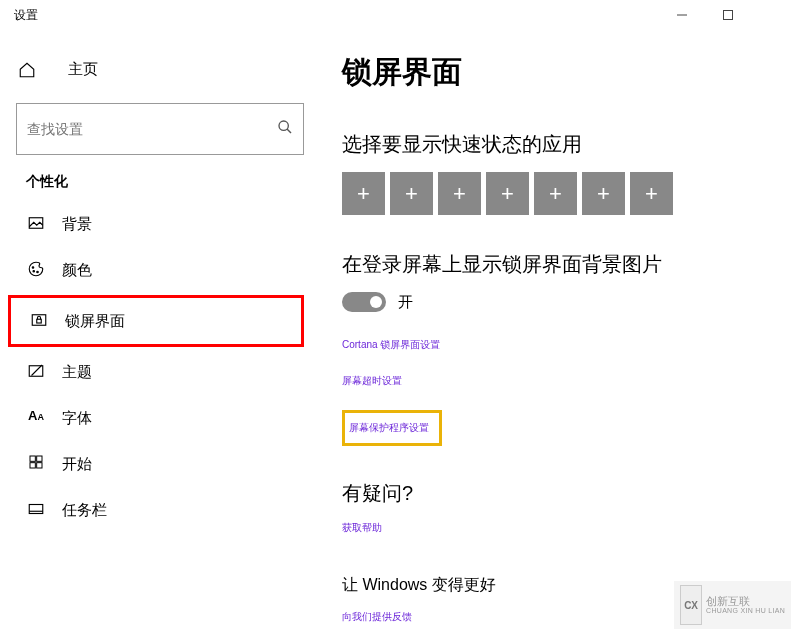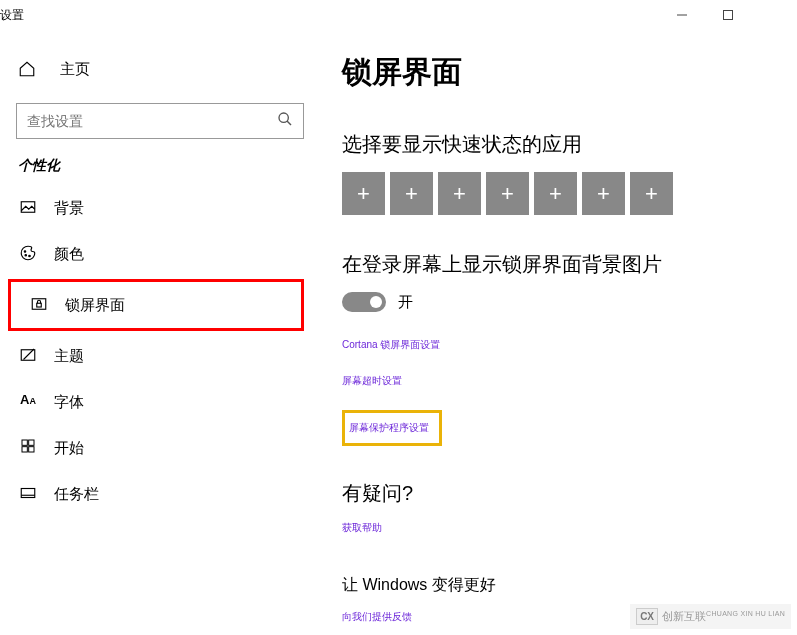--- a/index.html
+++ b/index.html
@@ -1,48 +1,48 @@
 <!DOCTYPE html>
 <html><head>
 <meta charset="utf-8">
 <style>
   * { margin: 0; padding: 0; box-sizing: border-box; font-family: "Microsoft YaHei", "Segoe UI", sans-serif; }
   body { width: 797px; height: 635px; background: #fff; color: #000; overflow: hidden; position: relative; }
-  .titlebar { height: 30px; display: flex; align-items: center; font-size: 12px; }
+  .titlebar { height: 30px; display: flex; align-items: center; padding-left: 14px; font-size: 12px; }
   .win-controls { position: absolute; right: 0; top: 0; display: flex; }
   .win-btn { width: 46px; height: 30px; display: flex; align-items: center; justify-content: center; }
   .layout { display: flex; height: calc(100% - 30px); }
   .sidebar { width: 320px; padding: 20px 0 0 0; }
-  .home-row { display: flex; gap: 24px; padding: 10px 18px; margin-bottom: 14px; }
+  .home-row { display: flex; align-items: center; gap: 32px; padding: 10px 18px; margin-bottom: 14px; }
   .home-row .icon { width: 18px; height: 18px; display: flex; align-items: center; justify-content: center; }
   .home-row span { font-size: 15px; }
-  .search-box { margin: 0 16px 18px 16px; height: 36px; border: 1px solid #999; background: #fff; display: flex; align-items: center; padding: 0 10px; }
+  .search-box { margin: 0 16px 18px 16px; height: 52px; border: 1px solid #999; background: #fff; display: flex; align-items: center; padding: 0 10px; }
   .search-box input { border: none; outline: none; flex: 1; font-size: 14px; background: transparent; }
   .search-icon svg { width: 16px; height: 16px; }
-  .section-label { padding: 0 18px 10px 18px; font-size: 14px; font-weight: 600; font-style: italic; }
-  .nav-item { display: flex; align-items: center; gap: 16px; padding: 13px 18px; font-size: 15px; }
+  .section-label { padding: 0 18px 10px 26px; font-size: 14px; font-weight: 600; }
+  .nav-item { display: flex; align-items: center; gap: 16px; padding: 13px 18px; font-size: 15px; margin-left: 8px; }
   .nav-item .icon { width: 20px; height: 20px; display: flex; align-items: flex-start; justify-content: center; }
   .highlight-red { border: 3px solid #ff0000; }
   .main { flex: 1; padding: 22px 20px 0 22px; overflow-y: auto; }
   .main h1 { font-size: 30px; font-weight: 600; margin-bottom: 38px; }
   .sub-label { font-size: 20px; margin-bottom: 14px; }
   .tile-row { display: flex; gap: 5px; margin-bottom: 36px; }
   .tile { width: 43px; height: 43px; background: #888; color: #fff; display: flex; align-items: center; justify-content: center; font-size: 22px; font-weight: 300; }
   .toggle-row { display: flex; align-items: center; gap: 12px; margin-bottom: 26px; }
   .toggle { width: 44px; height: 20px; border-radius: 10px; background: #888; position: relative; }
   .toggle .knob { width: 12px; height: 12px; background: #fff; border-radius: 50%; position: absolute; right: 4px; top: 4px; }
   .toggle-label { font-size: 15px; }
   .link { color: #6d28d9; font-size: 10px; margin-bottom: 22px; display: block; }
   .boxed-link { display: inline-block; padding: 8px 10px 8px 4px; border: 3px solid #eab308; margin-bottom: 24px; }
   .boxed-link .link { margin-bottom: 0; }
   .question-h { font-size: 20px; font-weight: 400; margin-bottom: 14px; margin-top: 10px; }
   .better-h { font-size: 16px; font-weight: 400; margin-bottom: 14px; margin-top: 40px; }
   .watermark { position: absolute; right: 6px; bottom: 6px; display: flex; align-items: center; gap: 4px; font-size: 11px; color: #999; background: #f4f4f4; padding: 4px 6px; }
-  .watermark .wm-box { width: 22px; height: 17px; background: #eee; border: 1px solid #ccc; display: flex; align-items: center; justify-content: center; font-size: 10px; color: #777; font-weight: bold; }
-  .watermark .wm-text { display: flex; line-height: 1.1; }
+  .watermark .wm-box { width: 22px; height: 40px; background: #eee; border: 1px solid #ccc; display: flex; align-items: center; justify-content: center; font-size: 10px; color: #777; font-weight: bold; }
+  .watermark .wm-text { display: flex; flex-direction: column; line-height: 1.1; }
   .watermark .wm-sub { font-size: 7px; letter-spacing: 0.3px; }
 </style>
 </head>
 <body>
 
 <div class="titlebar">
   <span>设置</span>
   <div class="win-controls">
     <div class="win-btn">
       <svg width="10" height="10" viewBox="0 0 10 10">

